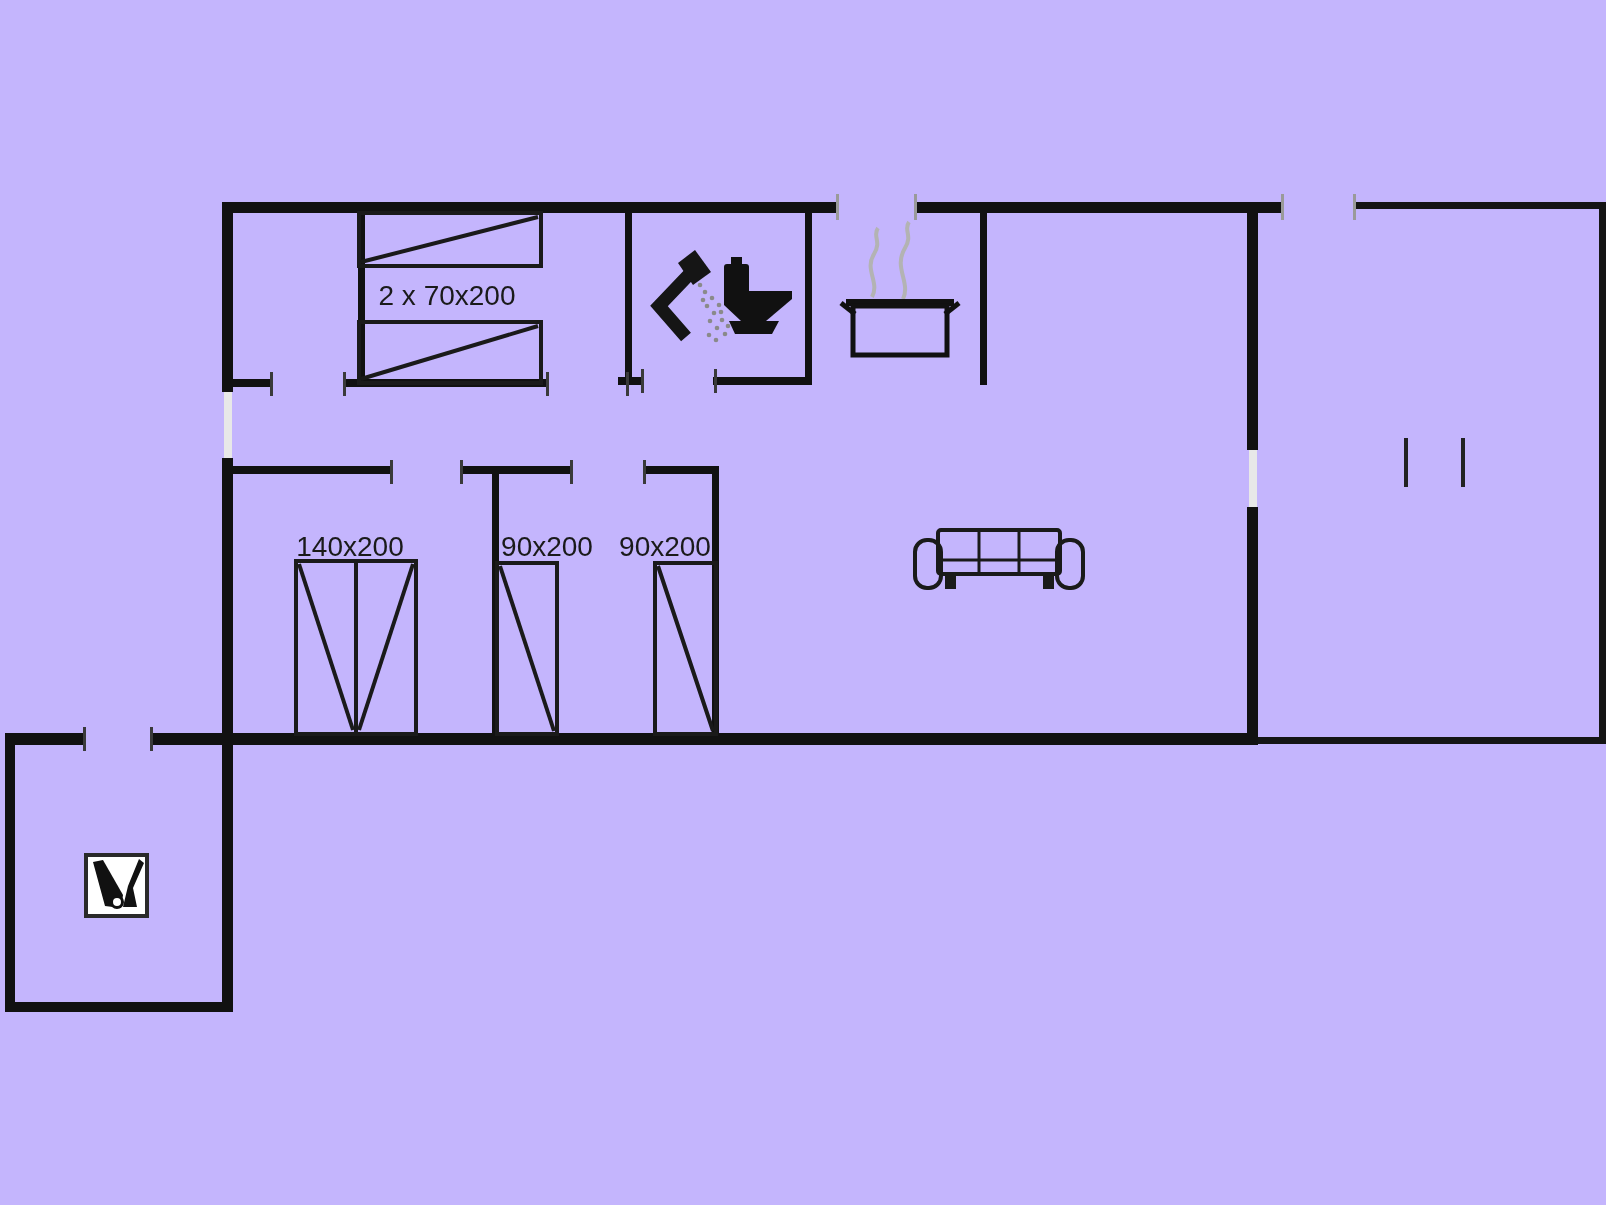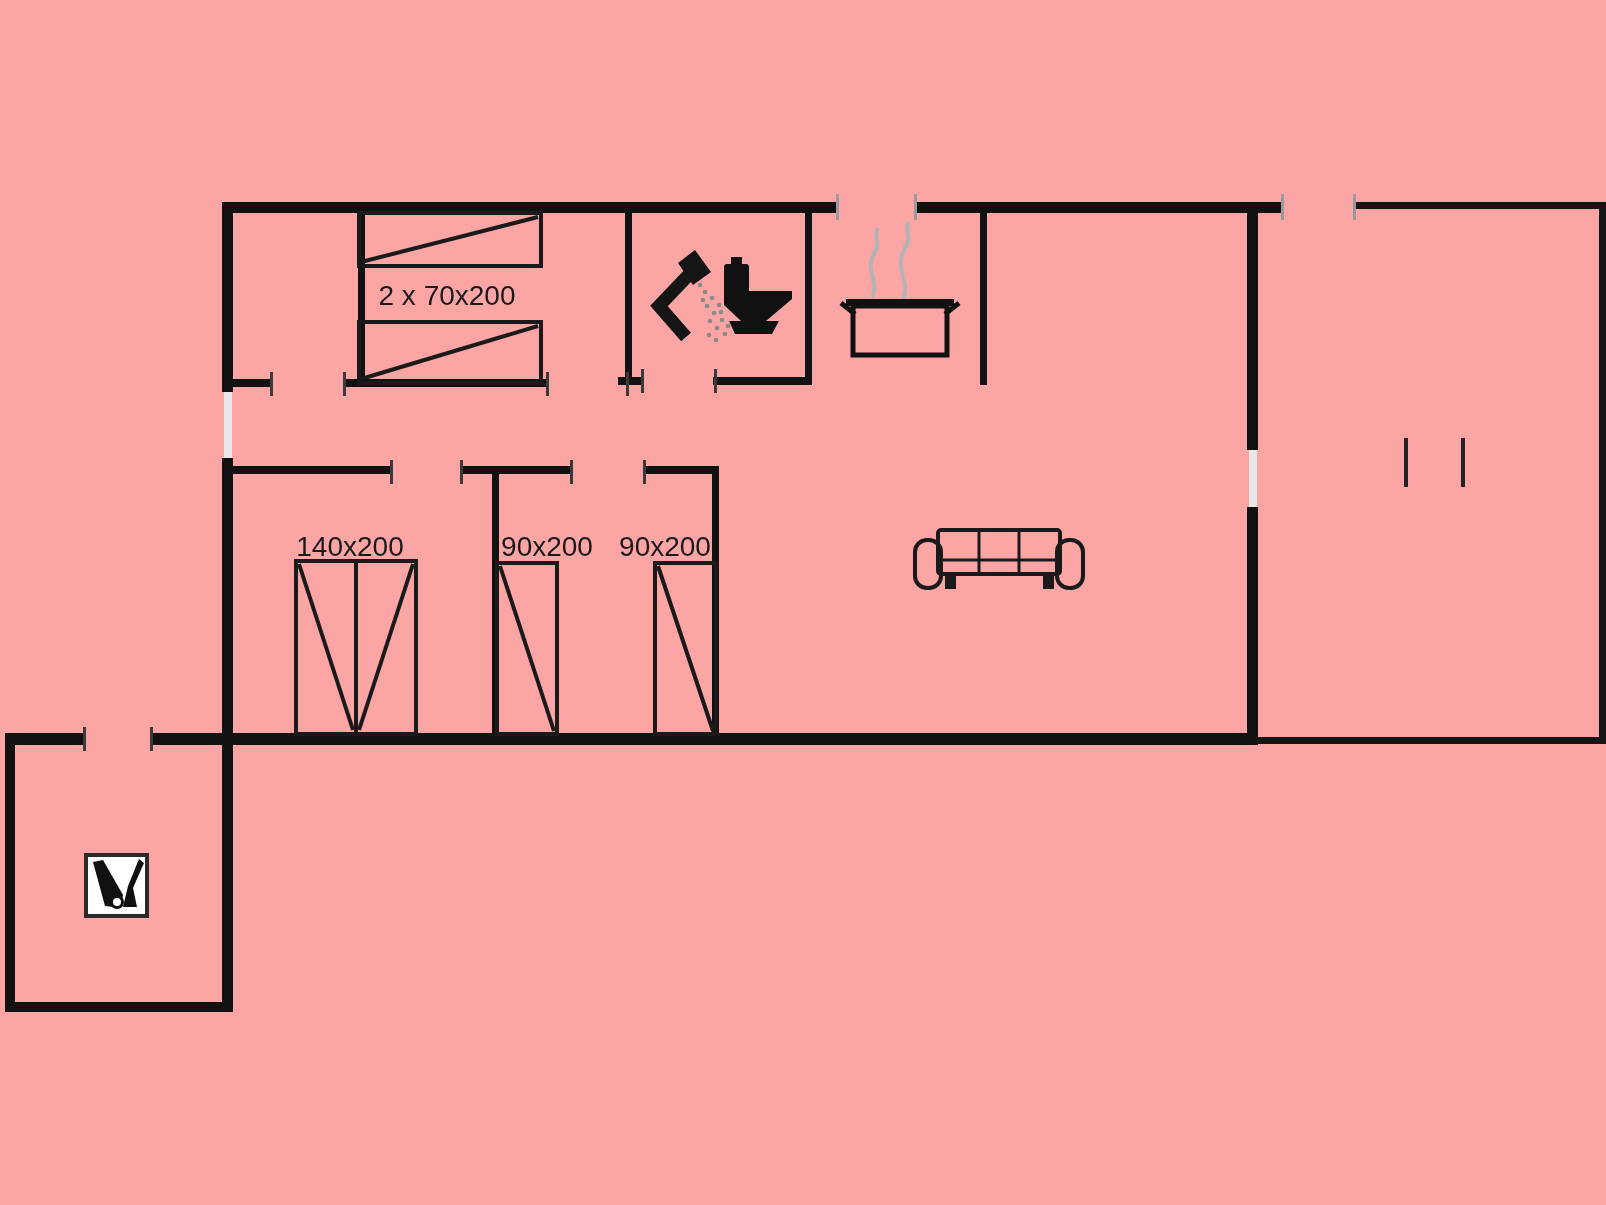--- a/index.html
+++ b/index.html
@@ -1,20 +1,20 @@
 <!DOCTYPE html>
 <html><head>
 <meta charset="utf-8">
 <style>
   html,body{margin:0;padding:0;background:#ffffff;}
   .canvas{
     position:relative;
     width:1606px;
     height:1205px;
-    background:#fca5a5;
+    background:#c4b5fd;
     font-family:"Liberation Sans",sans-serif;
     overflow:hidden;
   }
   svg{position:absolute;left:0;top:0;}
   text.dim-label{
     font-family:"Liberation Sans",sans-serif;
     font-size:28px;
     fill:#1a1a1a;
   }
 </style>

